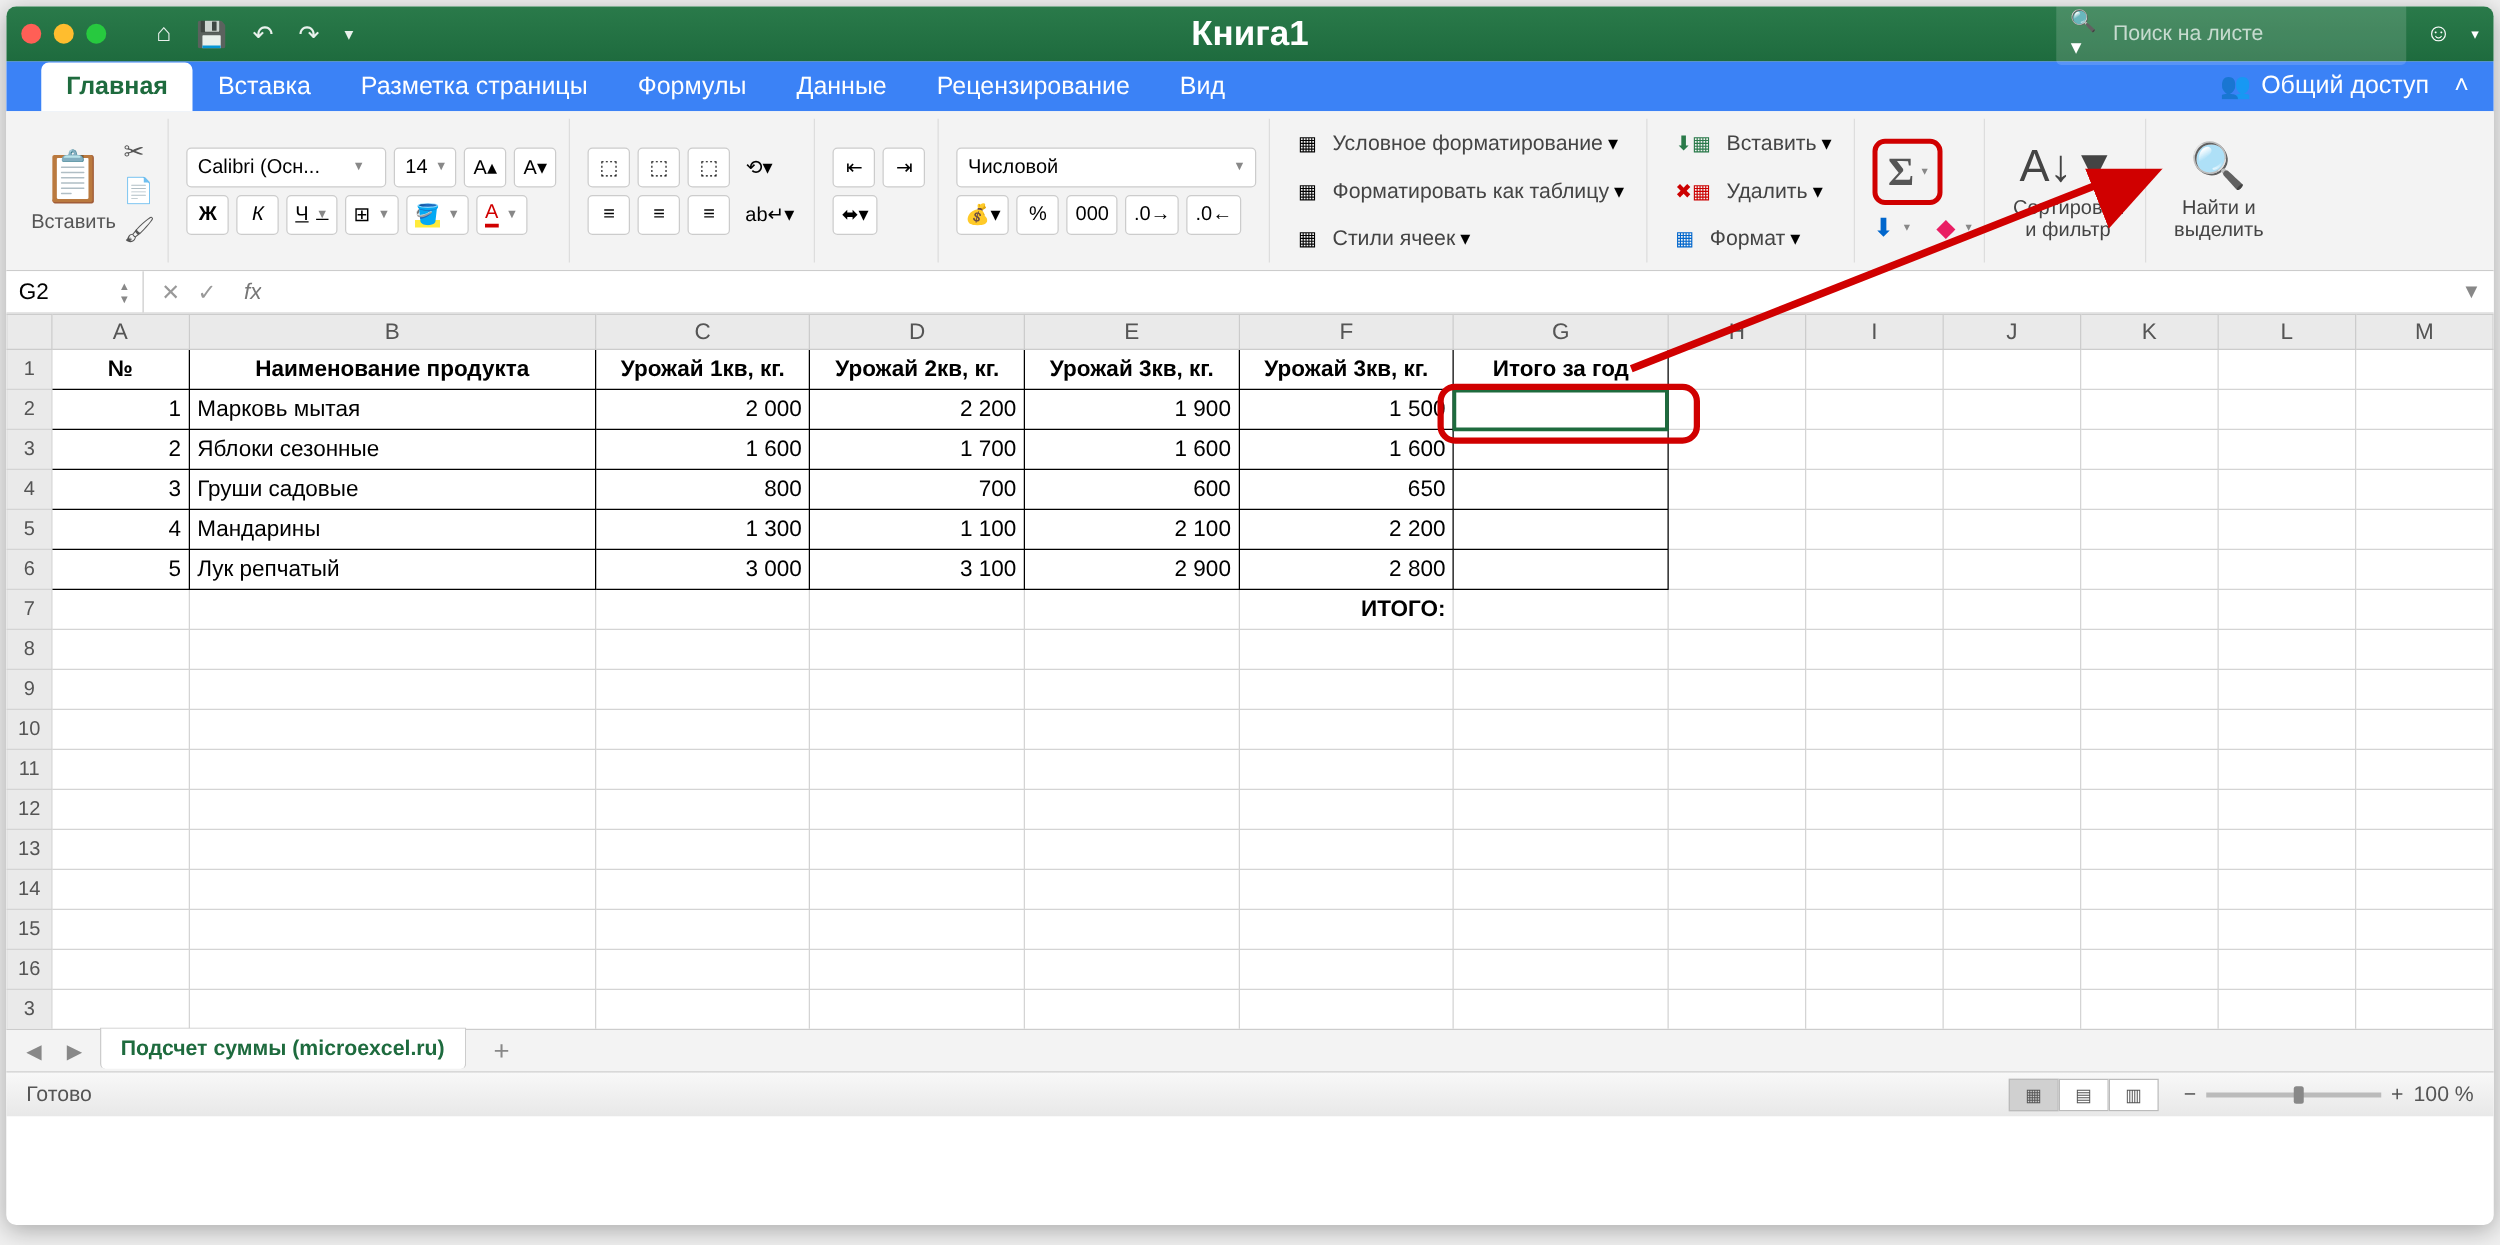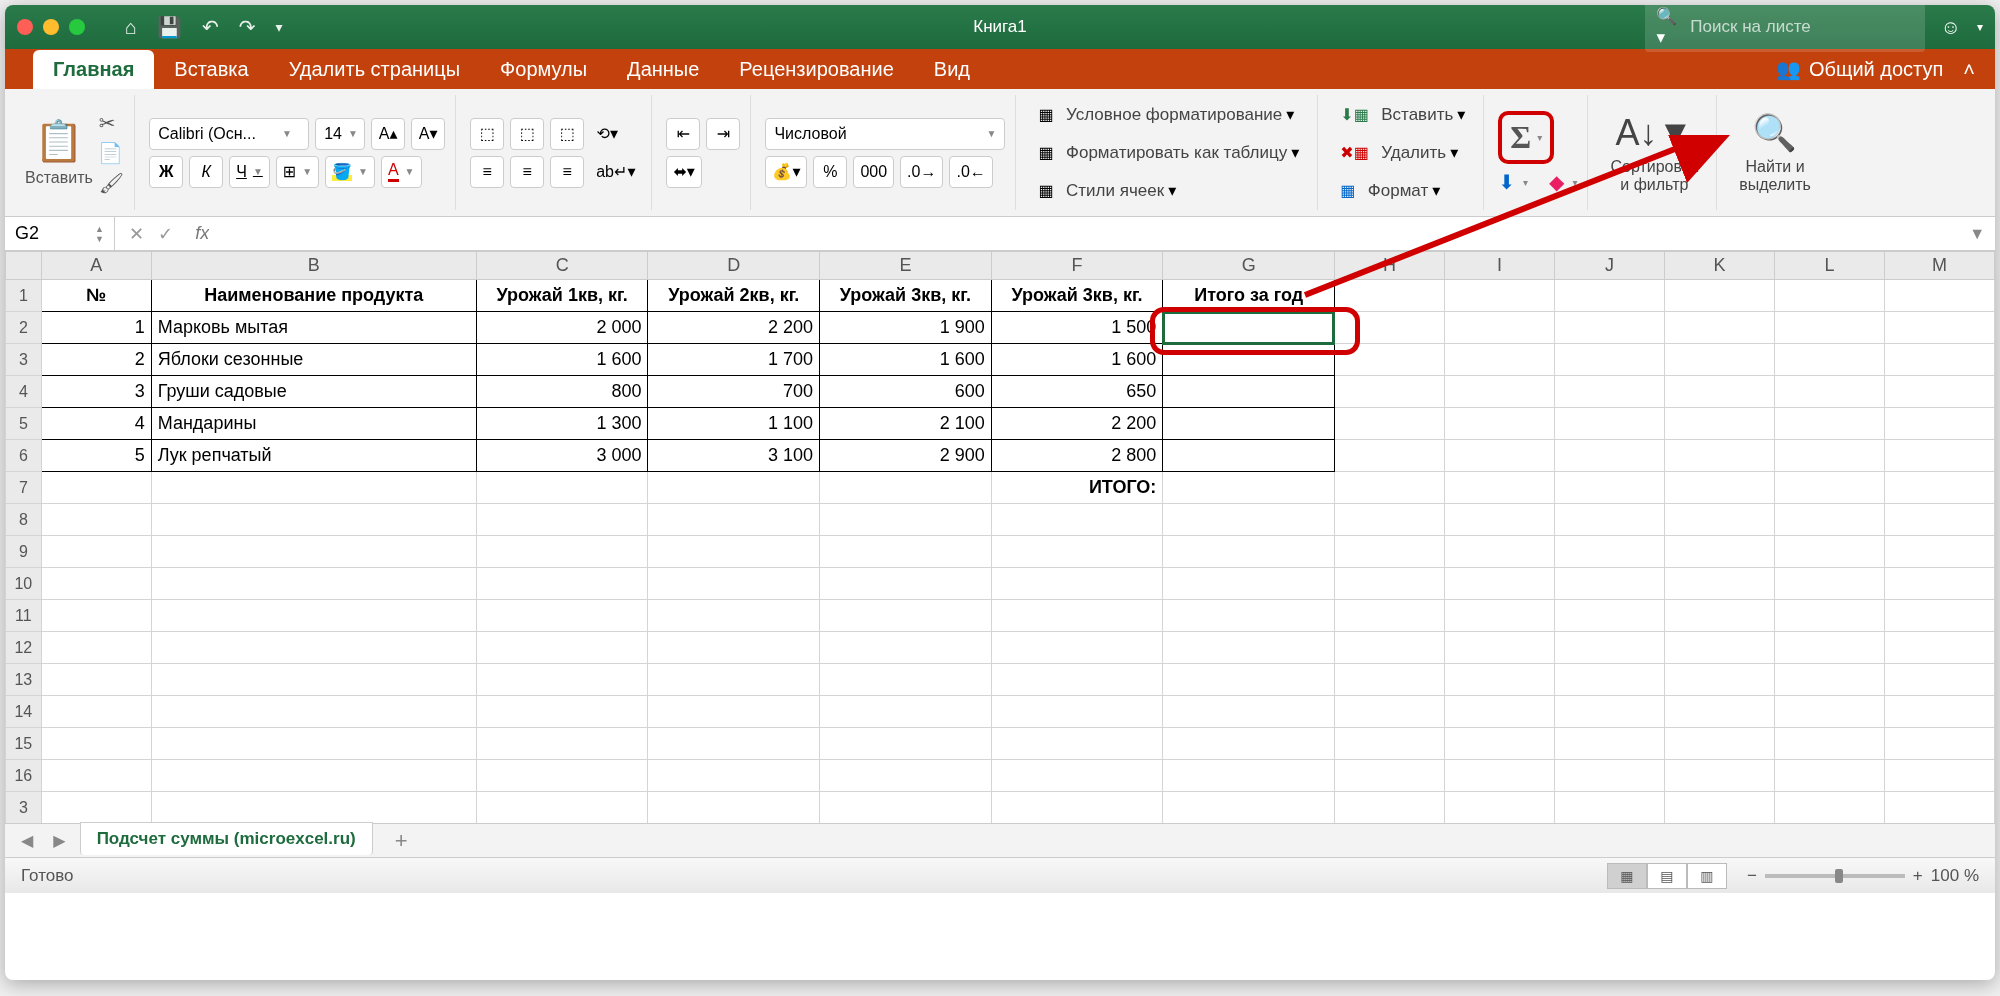--- a/index.html
+++ b/index.html
@@ -8,28 +8,28 @@
 
 
 .titlebar { background: linear-gradient(#2a7a4a, #1e6b3e); height: 44px; display: flex; align-items: center; padding: 0 12px; color: #fff; position: relative; }
 .traffic-lights { display: flex; gap: 10px; }
 .tl { width: 16px; height: 16px; border-radius: 50%; }
 .tl-red { background: #ff5f56; }
 .tl-yellow { background: #ffbd2e; }
 .tl-green { background: #27c93f; }
 .qat { display: flex; gap: 20px; margin-left: 40px; align-items: center; }
 .qat-icon { color: #fff; font-size: 20px; opacity: 0.9; }
-.title-text { position: absolute; left: 50%; transform: translateX(-50%); font-size: 17px; font-weight: 400; }
+.title-text { position: absolute; left: 50%; transform: translateX(-50%); font-size: 28px; font-weight: 700; }
 .search-box { margin-left: auto; display: flex; align-items: center; gap: 8px; background: rgba(255,255,255,0.15); padding: 4px 12px; border-radius: 4px; font-size: 17px; width: 280px; }
 .search-box input { background: transparent; border: none; color: #fff; font-size: 17px; outline: none; width: 100%; }
 .search-box input::placeholder { color: rgba(255,255,255,0.7); }
 .smiley { margin-left: 16px; font-size: 20px; }
 
 
-.tabsbar { background: #c2410c; height: 40px; display: flex; align-items: flex-end; padding-left: 28px; color: #fff; }
+.tabsbar { background: #3b82f6; height: 40px; display: flex; align-items: flex-end; padding-left: 28px; color: #fff; }
 .tab { padding: 8px 20px; font-size: 20px; cursor: pointer; }
 .tab.active { background: #fff; color: #1e6b3e; border-radius: 6px 6px 0 0; font-weight: 600; }
 .share-btn { margin-left: auto; padding: 8px 20px; font-size: 20px; display: flex; align-items: center; gap: 8px; }
 
 
 .ribbon { background: #f3f3f3; height: 128px; border-bottom: 1px solid #ccc; display: flex; padding: 6px 10px; gap: 4px; }
 .rgroup { display: flex; flex-direction: column; padding: 0 10px; border-right: 1px solid #ddd; justify-content: center; gap: 6px; }
 .rgroup:last-child { border-right: none; }
 .rrow { display: flex; gap: 6px; align-items: center; }
 .rbtn { background: #fff; border: 1px solid #ccc; border-radius: 4px; padding: 4px 8px; font-size: 16px; display: flex; align-items: center; gap: 4px; cursor: pointer; min-height: 32px; }
@@ -124,21 +124,21 @@
       <span>🔍▾</span>
       <input placeholder="Поиск на листе" style="">
     </div>
     <span class="smiley">☺</span>
     <span class="smiley" style="font-size:12px">▾</span>
   </div>
 
   <div class="tabsbar">
     <div class="tab active">Главная</div>
     <div class="tab">Вставка</div>
-    <div class="tab">Удалить страницы</div>
+    <div class="tab">Разметка страницы</div>
     <div class="tab">Формулы</div>
     <div class="tab">Данные</div>
     <div class="tab">Рецензирование</div>
     <div class="tab">Вид</div>
     <div class="share-btn">
       <span>👥</span>
       <span>Общий доступ</span>
       <span style="margin-left:12px">˄</span>
     </div>
   </div>

